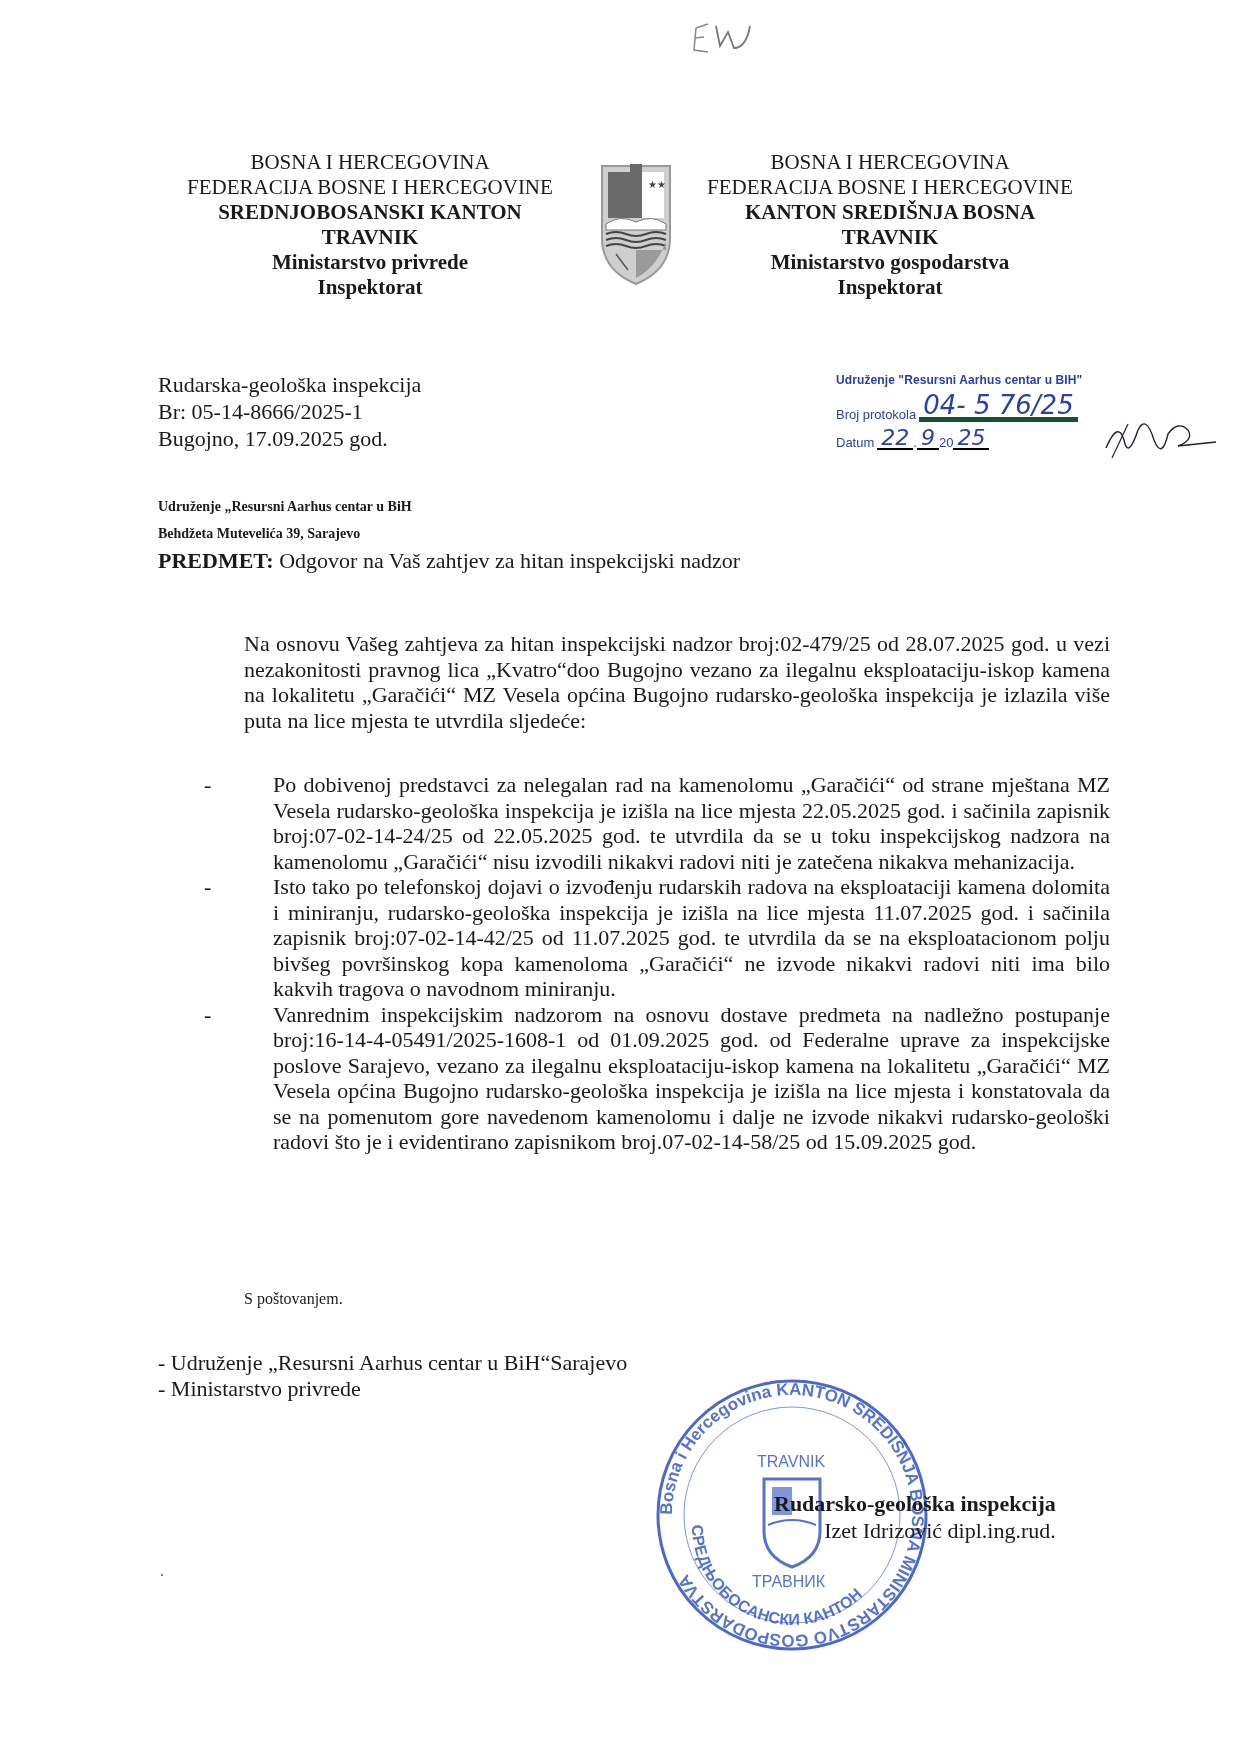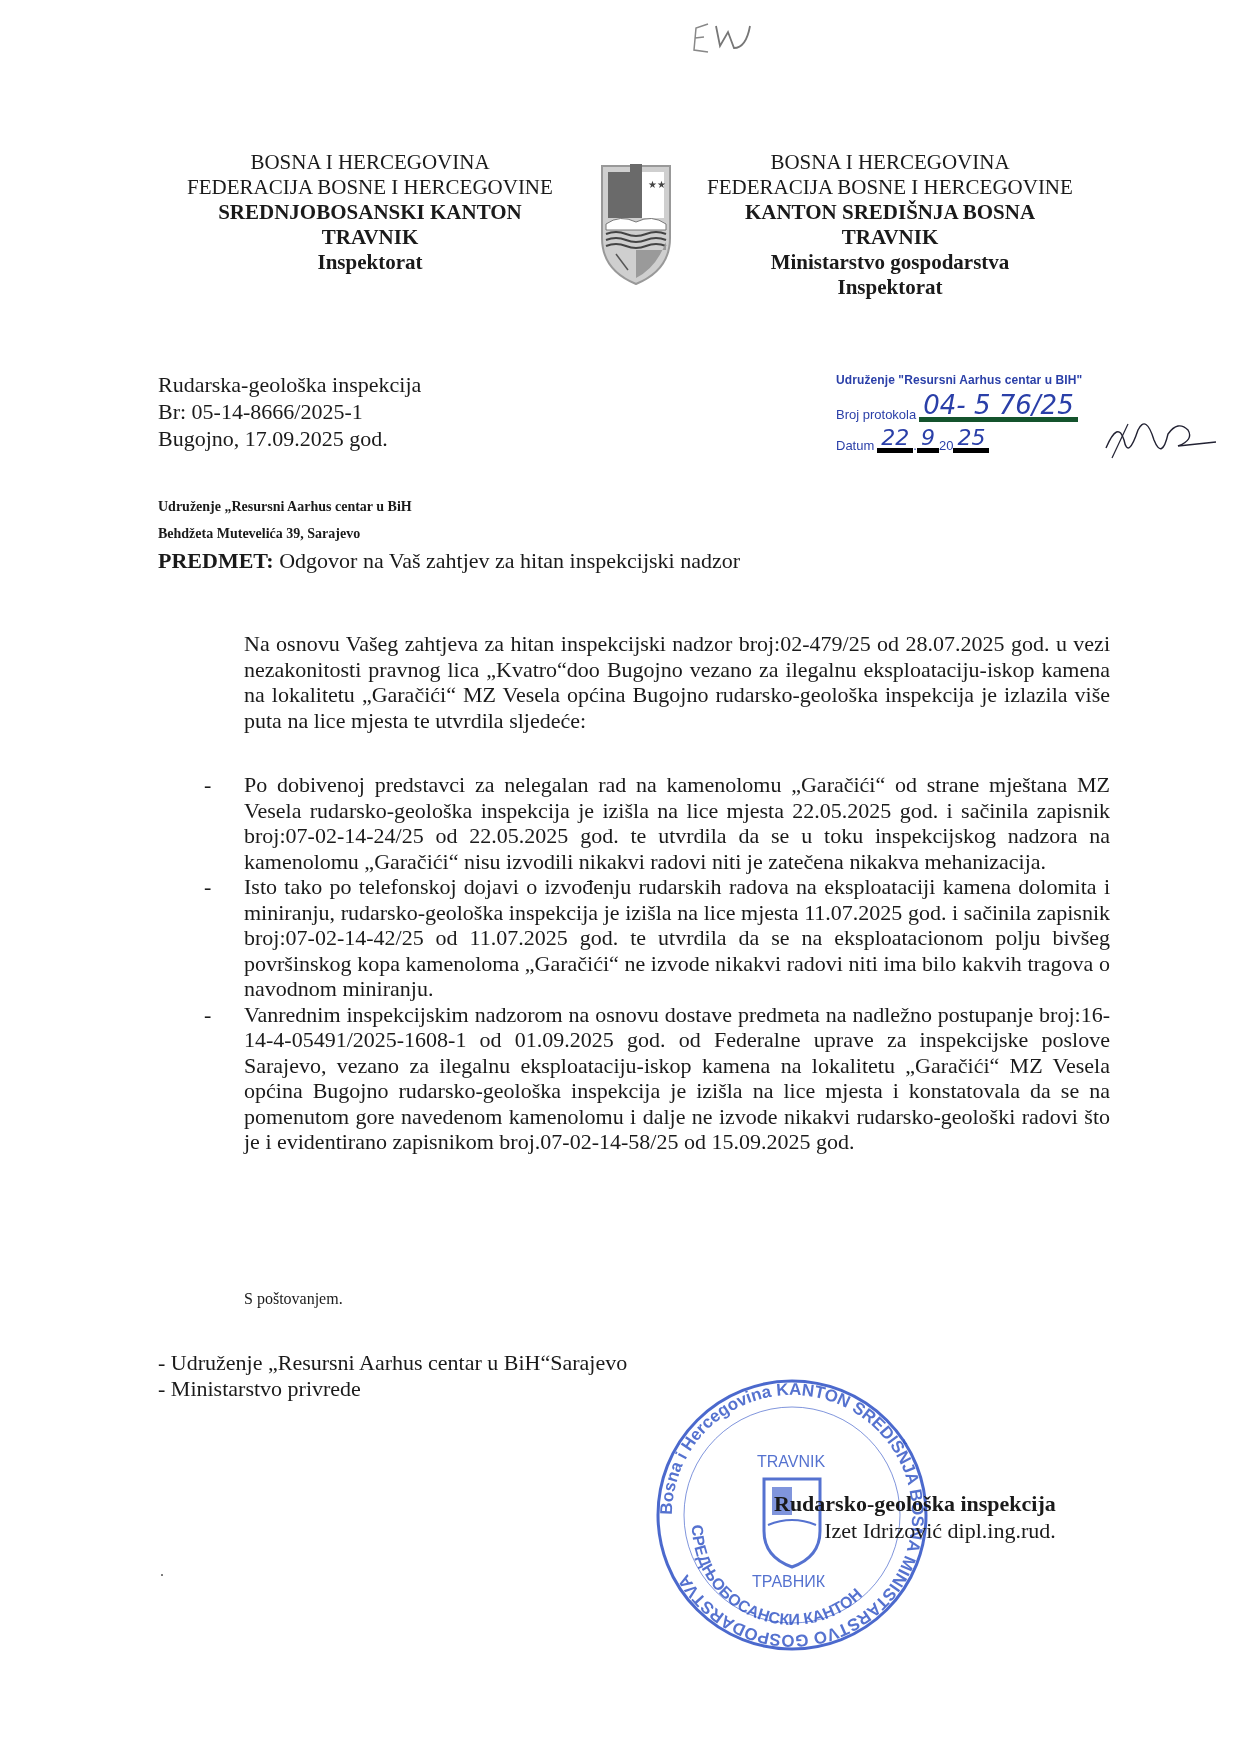--- a/index.html
+++ b/index.html
@@ -15,49 +15,50 @@
   .sender-block { left: 158px; top: 371px; font-size: 22px; line-height: 27px; }
   .recipient-block { left: 158px; top: 493px; font-size: 14px; line-height: 27px; font-weight: bold; }
   .reg-stamp { left: 836px; top: 373px; width: 300px; color: #2a3fa8;
                font-family: "Liberation Sans", sans-serif; }
   .reg-title { font-size: 12px; font-weight: bold; letter-spacing: 0.1px; }
   .reg-row { display: flex; align-items: flex-end; margin-top: 6px; font-size: 13px; }
   .reg-row .label { margin-right: 3px; }
   .reg-value { font-family: "DejaVu Sans", sans-serif; font-style: italic; font-size: 26px;
                border-bottom: 5px solid #14532d; line-height: 24px; padding: 0 4px; }
   .reg-date { font-family: "DejaVu Sans", sans-serif; font-style: italic; font-size: 22px;
-              border-bottom: 5px solid #000000; line-height: 20px; padding: 0 4px; }
+              border-bottom: 2px solid #000000; line-height: 20px; padding: 0 4px; }
   .reg-initials { left: 1098px; top: 410px; width: 120px; height: 60px; }
   .subject-line { left: 158px; top: 548px; font-size: 22px; }
   .subject-line .label { font-weight: bold; }
   .intro-para { left: 244px; top: 631px; width: 866px; font-size: 22px; line-height: 25.5px; text-align: justify; }
   .bullets { left: 204px; top: 772px; width: 906px; font-size: 22px; line-height: 25.5px; }
   .bullet { display: flex; }
   .bullet .dash { width: 40px; flex: none; }
-  .bullet .text { flex: 1; text-align: justify; }
+  .bullet .text { flex: 1; text-align: justify; margin-left: 29px; }
   .closing { left: 244px; top: 1290px; font-size: 16px; }
   .distribution { left: 158px; top: 1350px; font-size: 22px; line-height: 26px; }
   .official-stamp { left: 652px; top: 1375px; width: 280px; height: 280px; }
   .signature-block { left: 774px; top: 1490px; font-size: 22px; line-height: 27px; text-align: right; }
   .signature-block .title { font-weight: bold; }
   .margin-mark { left: 160px; top: 1562px; font-size: 16px; color: #555; }
 </style>
 </head>
 <body>
 
 <svg class="abs handwritten-mark" viewBox="0 0 80 40">
   <path d="M18 6 L6 10 L4 32 L18 34 M5 20 L14 19" stroke="#888" stroke-width="1.5" fill="none"></path>
   <path d="M26 8 L30 28 L38 14 L44 30 Q56 30 60 8" stroke="#777" stroke-width="1.8" fill="none"></path>
 </svg>
 
 <div class="abs header-block header-left">
   <div>BOSNA I HERCEGOVINA</div>
   <div>FEDERACIJA BOSNE I HERCEGOVINE</div>
   <div class="bold">SREDNJOBOSANSKI KANTON</div>
   <div class="bold">TRAVNIK</div>
+  <div class="bold">Ministarstvo privrede</div>
   <div class="bold">Inspektorat</div>
 </div>
 
 <svg class="abs crest" viewBox="0 0 80 130">
   <path d="M6 8 L74 8 L74 80 Q74 112 40 126 Q6 112 6 80 Z" fill="#cfcfcf" stroke="#999" stroke-width="2"></path>
   <path d="M12 14 L34 14 L34 6 L46 6 L46 60 L12 60 Z" fill="#6a6a6a"></path>
   <path d="M46 14 L68 14 L68 60 L46 60 Z" fill="#ffffff"></path>
   <text x="52" y="30" font-size="10" fill="#444">★★</text>
   <path d="M10 66 Q24 56 40 64 Q56 56 70 66 L70 72 L10 72 Z" fill="#ffffff" stroke="#777" stroke-width="1"></path>
   <path d="M10 76 Q20 72 30 76 Q40 80 50 76 Q60 72 70 76" stroke="#444" stroke-width="2" fill="none"></path>

